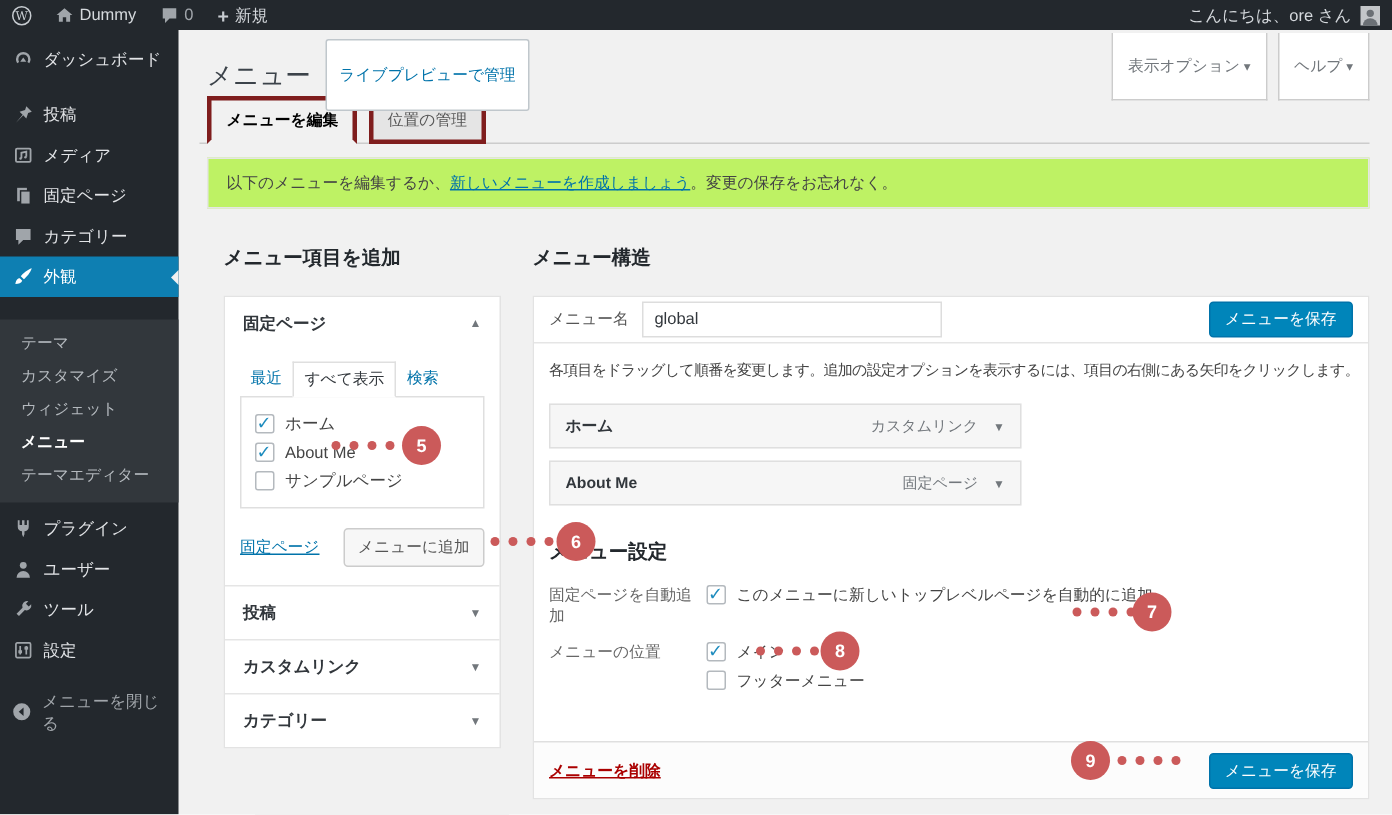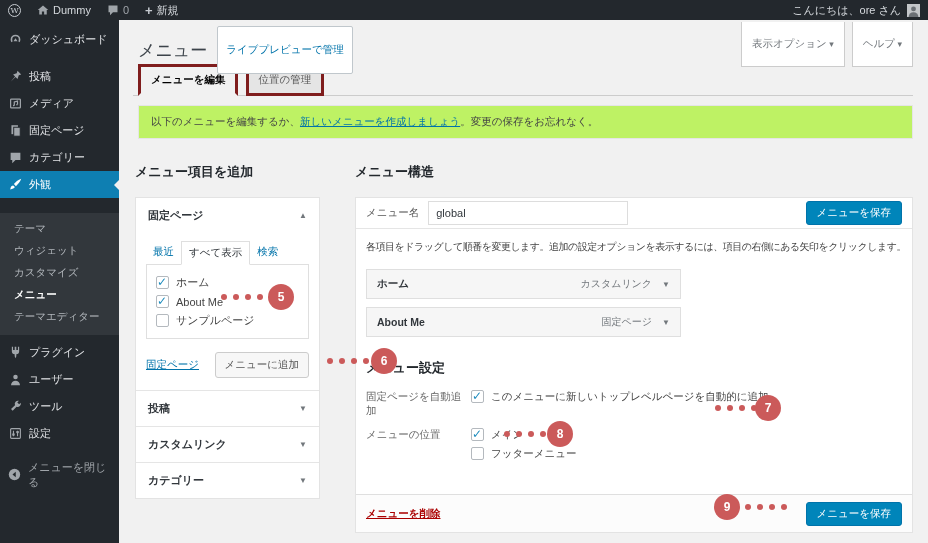--- a/index.html
+++ b/index.html
@@ -49,21 +49,21 @@
       padding:6px 10px; margin:0 4px -1px 0; cursor:pointer; text-decoration:none; }
   .nav-tab.active { background:#f1f1f1; border-bottom-color:#f1f1f1; color:#000; font-weight:bold; }
 
   .manage-notice { position:absolute; left:138px; top:105px; width:775px; background:#bef264; border:1px solid #e5e5e5;
       padding:9px 12px; font-size:10.5px; color:#444; z-index:3; }
   .manage-notice a { color:#0073aa; text-decoration:underline; cursor:pointer; }
 
   h2.col-title { font-size:13px; font-weight:bold; color:#23282d; margin:6px 0 16px; }
 
   
-  .col-left { position:absolute; left:135px; top:157px; width:185px; z-index:3; }
+  .col-left { position:absolute; left:149px; top:157px; width:185px; z-index:3; }
   .accordion { background:#fff; border:1px solid #e3e3e3; }
   .acc-header { display:flex; align-items:center; justify-content:space-between; padding:10px 12px;
       font-size:11px; font-weight:bold; color:#32373c; cursor:pointer; border-top:1px solid #e5e5e5; }
   .acc-header.no-top { border-top:none; }
   .arr { color:#72777c; font-size:8px; }
   .arr-up::after { content:"▲"; }
   .arr-down::after { content:"▼"; }
   .acc-body { padding:8px 10px 12px; }
   .inner-tabs { display:flex; position:relative; z-index:2; }
   .itab { font-size:10.5px; padding:4px 7px; color:#0073aa; cursor:pointer; }
@@ -198,22 +198,22 @@
     <div class="sb-item current-parent">
       <span class="ico">
         <svg width="13" height="13" viewBox="0 0 16 16" fill="currentColor">
             <path d="M15 1c-3.5 1-7.5 4.5-9 6.5l2.5 2.5C10.5 8.5 14 4.5 15 1zM5.2 9.2c-1.8 0-3 1.2-3.7 4.8 3-.3 4.8-1 5.7-2.8z"></path>
           </svg>
       </span>
       <span>外観</span>
     </div>
     <div class="submenu">
       <span class="sub-item">テーマ</span>
+      <span class="sub-item">カスタマイズ</span>
       <span class="sub-item">ウィジェット</span>
-      <span class="sub-item">カスタマイズ</span>
       <span class="sub-item current">メニュー</span>
       <span class="sub-item">テーマエディター</span>
     </div>
     <div class="sb-item" style="margin-top:4px;">
       <span class="ico">
         <svg width="13" height="13" viewBox="0 0 16 16" fill="currentColor">
             <path d="M5 1v4h2V1h2v4h2V1h1.5v5.5A3.5 3.5 0 0 1 9 10v2.5L8 15l-1-2.5V10a3.5 3.5 0 0 1-3.5-3.5V1z"></path>
           </svg>
       </span>
       <span>プラグイン</span>

